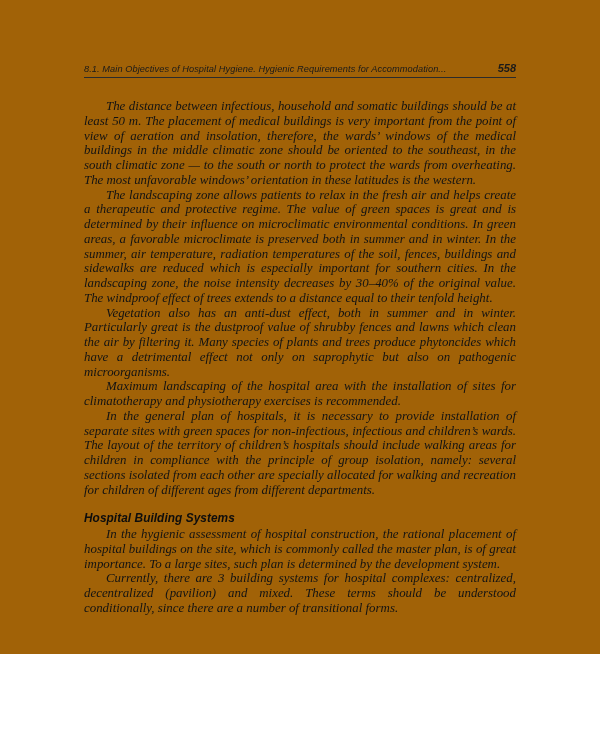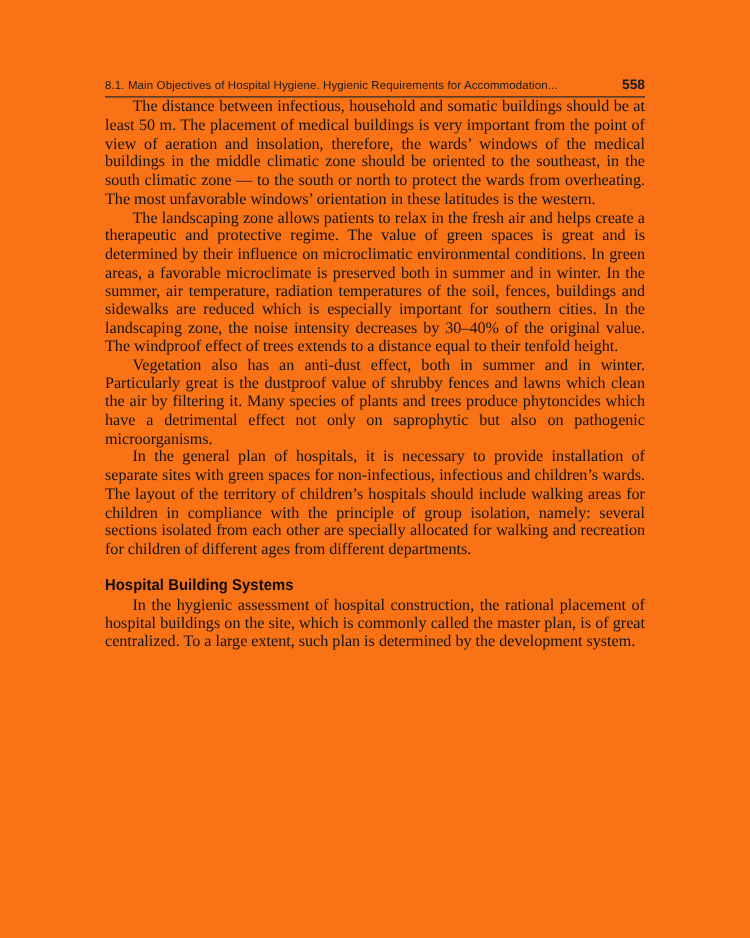--- a/index.html
+++ b/index.html
@@ -3,24 +3,25 @@
 <meta charset="utf-8">
 <style>
   html, body {
     margin: 0;
     padding: 0;
     background: #ffffff;
   }
   .page {
     position: relative;
     width: 600px;
-    height: 750px;
-    background: #f97316;
+    height: 654px;
+    background: #a16207;
     overflow: hidden;
     box-sizing: border-box;
+    font-style: italic;
   }
   .content {
     position: absolute;
     left: 84px;
     top: 62px;
     width: 432px;
   }
   
   .runhead {
     display: flex;
@@ -37,20 +38,21 @@
   .runhead-title {
     font-weight: 400;
   }
   .runhead-pageno {
     font-weight: 700;
     font-size: 11px;
     letter-spacing: 0;
   }
   
   .body-block {
+    margin-top: 21px;
     font-family: "Liberation Serif", "DejaVu Serif", serif;
     font-size: 12.9px;
     line-height: 14.75px;
     color: #131313;
     text-align: justify;
     text-justify: inter-word;
     -webkit-hyphens: none;
     hyphens: none;
   }
   .body-block p {
@@ -78,21 +80,23 @@
 
     <div class="runhead">
       <span class="runhead-title">8.1. Main Objectives of Hospital Hygiene. Hygienic Requirements for Accommodation...</span>
       <span class="runhead-pageno">558</span>
     </div>
 
     <div class="body-block">
       <p>The distance between infectious, household and somatic buildings should be at least 50 m. The placement of medical buildings is very important from the point of view of aeration and insolation, therefore, the wards’ windows of the medical buildings in the middle climatic zone should be oriented to the southeast, in the south climatic zone — to the south or north to protect the wards from overheating. The most unfavorable windows’ orientation in these latitudes is the western.</p>
       <p>The landscaping zone allows patients to relax in the fresh air and helps create a therapeutic and protective regime. The value of green spaces is great and is determined by their influence on microclimatic environmental conditions. In green areas, a favorable microclimate is preserved both in summer and in winter. In the summer, air temperature, radiation temperatures of the soil, fences, buildings and sidewalks are reduced which is especially important for southern cities. In the landscaping zone, the noise intensity decreases by 30–40% of the original value. The windproof effect of trees extends to a distance equal to their tenfold height.</p>
       <p>Vegetation also has an anti-dust effect, both in summer and in winter. Particularly great is the dustproof value of shrubby fences and lawns which clean the air by filtering it. Many species of plants and trees produce phytoncides which have a detrimental effect not only on saprophytic but also on pathogenic microorganisms.</p>
+      <p>Maximum landscaping of the hospital area with the installation of sites for climatotherapy and physiotherapy exercises is recommended.</p>
       <p>In the general plan of hospitals, it is necessary to provide installation of separate sites with green spaces for non-infectious, infectious and children’s wards. The layout of the territory of children’s hospitals should include walking areas for children in compliance with the principle of group isolation, namely: several sections isolated from each other are specially allocated for walking and recreation for children of different ages from different departments.</p>
 
       <h2 class="section-heading">Hospital Building Systems</h2>
 
-      <p>In the hygienic assessment of hospital construction, the rational placement of hospital buildings on the site, which is commonly called the master plan, is of great centralized. To a large extent, such plan is determined by the development system.</p>
+      <p>In the hygienic assessment of hospital construction, the rational placement of hospital buildings on the site, which is commonly called the master plan, is of great importance. To a large sites, such plan is determined by the development system.</p>
+      <p>Currently, there are 3 building systems for hospital complexes: centralized, decentralized (pavilion) and mixed. These terms should be understood conditionally, since there are a number of transitional forms.</p>
     </div>
 
   </div>
 </div>
 
 </body></html>

